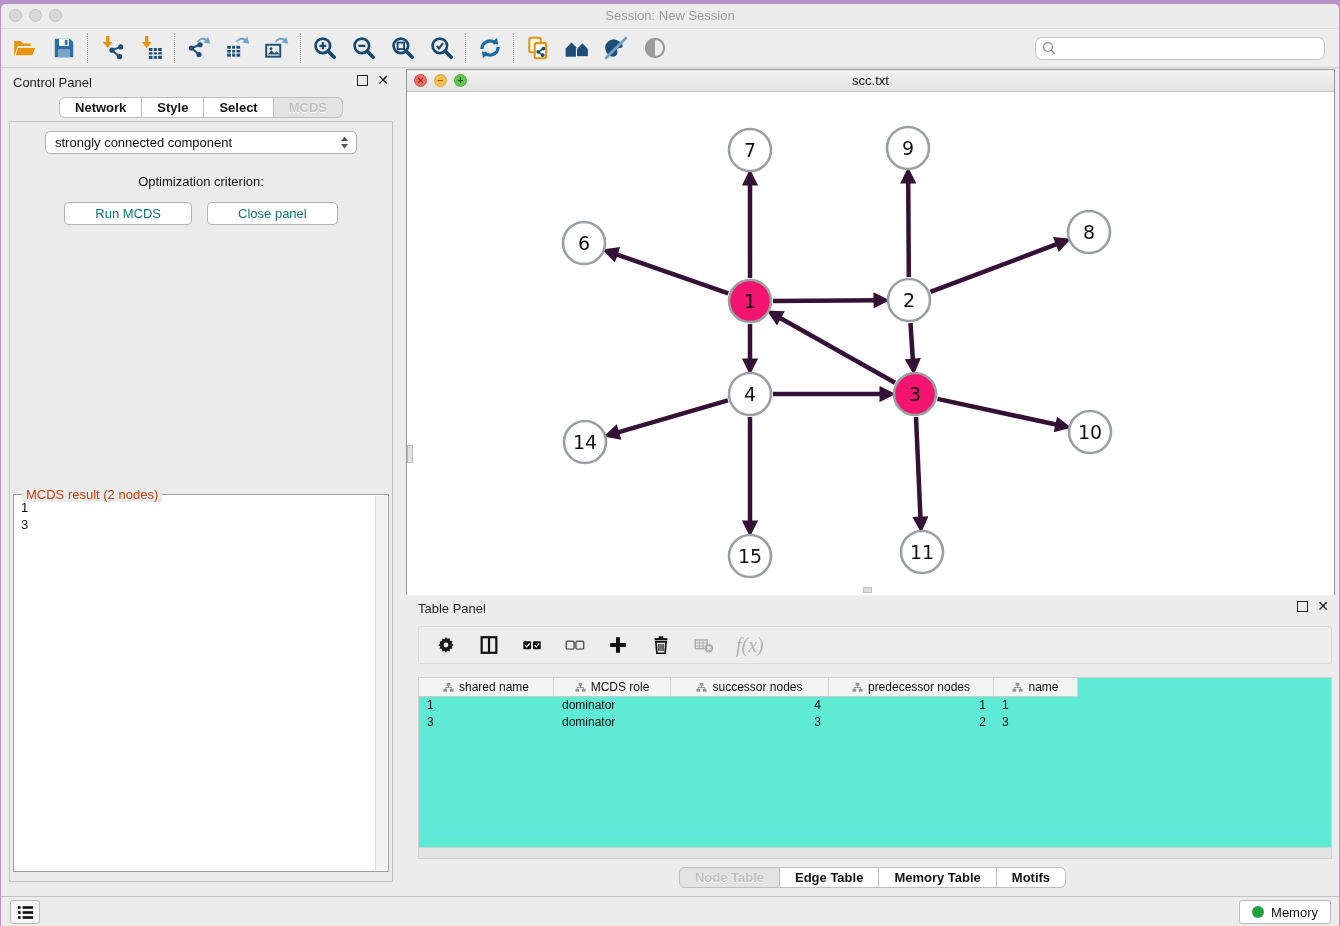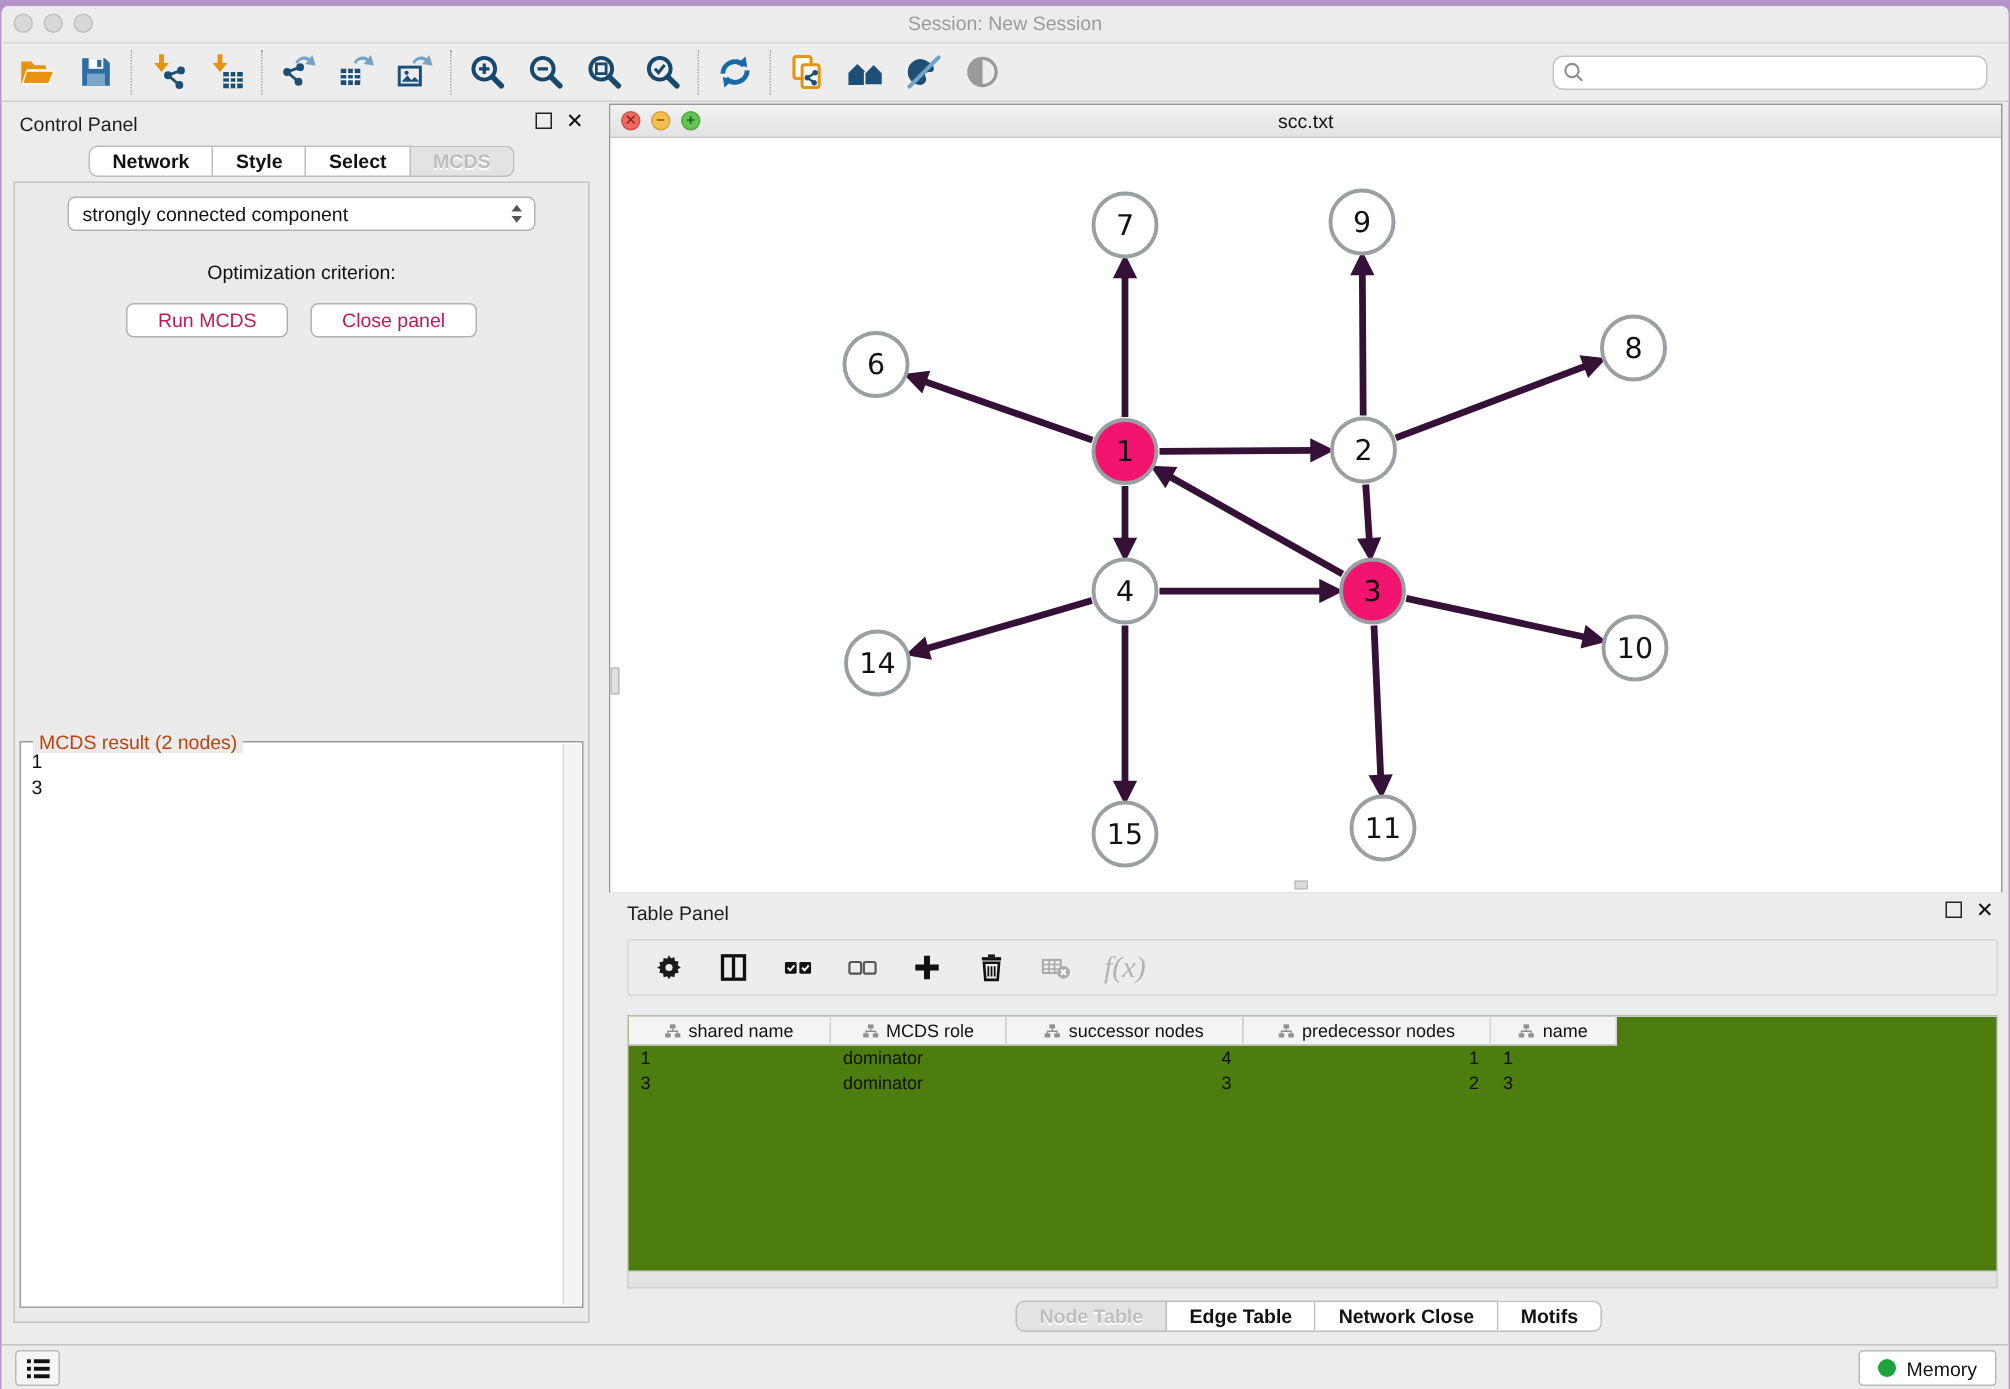--- a/index.html
+++ b/index.html
@@ -35,21 +35,21 @@
   .tabs-row { display:flex; justify-content:center; margin-top:2px; }
   .tabs-row .tab, .bottom-tabs .tab { height:21px; line-height:19px; padding:0 15px; background:#fff; border:1px solid #bdbdbd; border-left:none; font-size:13px; font-weight:600; color:#111; cursor:pointer; }
   .tabs-row .tab:first-child, .bottom-tabs .tab:first-child { border-left:1px solid #bdbdbd; border-radius:6px 0 0 6px; }
   .tabs-row .tab:last-child, .bottom-tabs .tab:last-child { border-radius:0 6px 6px 0; }
   .tab.active { background:#e3e3e3; color:#bfbfbf; text-shadow:0 1px 0 #fff; }
   #cp-content { position:absolute; left:8px; right:8px; top:52px; bottom:14px; border:1px solid #c2c2c2; background:#ebebeb; }
   #opt-label { text-align:center; margin-top:20px; font-size:13px; color:#111; }
   #opt-select { margin:9px auto 0; width:312px; height:23px; background:#fff; border:1px solid #b2b2b2; border-radius:5px; display:flex; align-items:center; padding:0 6px 0 9px; font-size:13px; color:#111; cursor:pointer; }
   #opt-select .spacer { flex:1; }
   .btn-row { display:flex; justify-content:center; gap:15px; margin-top:13px; }
-  .cp-btn { height:23px; padding:0 20px; background:#fff; border:1px solid #b2b2b2; border-radius:5px; font-size:13px; color:#be185d; display:flex; align-items:center; cursor:pointer; }
+  .cp-btn { height:23px; padding:0 30px; background:#fff; border:1px solid #b2b2b2; border-radius:5px; font-size:13px; color:#0f766e; display:flex; align-items:center; cursor:pointer; }
   #mcds-fieldset { position:absolute; left:3px; right:3px; top:372px; height:378px; border:1px solid #9c9c9c; background:#fff; }
   #mcds-legend { position:absolute; left:8px; top:-8px; background:#ebebeb; padding:0 4px; font-size:13px; color:#c2410c;text-align:right; }
   #result-lines { position:absolute; left:1px; top:1px; right:14px; bottom:1px; padding:3px 6px; font-size:13px; line-height:17px; color:#111; overflow:hidden; }
   #result-scrollbar { position:absolute; right:1px; top:1px; bottom:1px; width:12px; background:#f2f2f2; border-left:1px solid #dcdcdc; }
 
   
   #network-window { position:absolute; left:405px; top:0; width:929px; height:526px; border:1px solid #979797; background:#fff; }
   #nw-titlebar { position:absolute; left:0; top:0; width:100%; height:22px; background:linear-gradient(#f2f2f2,#e2e2e2); border-bottom:1px solid #c3c3c3; }
   #nw-titlebar .lights { position:absolute; left:7px; top:4px; display:flex; gap:7px; }
   .tl { width:13px; height:13px; border-radius:50%; font-size:10px; font-weight:bold; text-align:center; line-height:12px; cursor:pointer; }
@@ -62,21 +62,21 @@
   .nodelabel { font-family:"DejaVu Sans",sans-serif; font-size:19px; fill:#111; text-anchor:middle; pointer-events:none; }
   #v-splitter { position:absolute; left:0; top:375px; width:6px; height:18px; background:#e0e0e0; border:1px solid #bdbdbd; }
   #h-splitter { position:absolute; left:456px; bottom:1px; width:9px; height:6px; background:#dcdcdc; border:1px solid #c0c0c0; }
 
   
   #table-panel { position:absolute; left:405px; top:526px; right:0; bottom:0; }
   #tp-toolbar { position:absolute; left:12px; right:7px; top:31px; height:38px; background:#ededed; border:1px solid #d8d8d8; border-radius:3px; display:flex; align-items:center; gap:21px; padding-left:16px; }
   .tpico { display:flex; align-items:center; justify-content:center; cursor:pointer; }
   .tpico svg { width:22px; height:22px; }
   .fx-label { font-family:Liberation Serif, serif; font-style:italic; font-size:20px; color:#b4b4b4;text-align:right; }
-  #table-wrap { position:absolute; left:12px; right:7px; top:82px; height:171px; border:1px solid #cfcfcf; background:#4d7c0f; overflow:hidden; }
+  #table-wrap { position:absolute; left:12px; right:7px; top:82px; height:171px; border:1px solid #cfcfcf; background:#5eead4; overflow:hidden; }
   #thead { display:flex; height:19px; }
   .hcell { background:#f4f4f4; border-right:1px solid #d2d2d2; border-bottom:1px solid #c9c9c9; display:flex; align-items:center; justify-content:center; gap:5px; font-size:12px; color:#111; }
   .hcell svg { width:11px; height:11px; flex:0 0 auto; }
   .trow { display:flex; height:17px; }
   .tcell { font-size:12px; color:#111; padding:1px 8px 0 8px; overflow:hidden; white-space:nowrap; }
   #tp-bottomstrip { position:absolute; left:12px; right:7px; top:253px; height:11px; background:#e3e3e3; border:1px solid #d0d0d0; border-top:none; }
   .bottom-tabs { position:absolute; left:0; right:0; top:272px; display:flex; justify-content:center; }
 
   
   #statusbar { position:absolute; left:0; bottom:0; width:100%; height:30px; background:#ececec; border-top:1px solid #c2c2c2; }
@@ -507,21 +507,21 @@
               <div class="tcell" style="width: 158px; text-align: right;">3</div>
               <div class="tcell" style="width: 165px; text-align: right;">2</div>
               <div class="tcell" style="width: 84px; text-align: left;">3</div>
             </div>
           </div>
       </div>
       <div id="tp-bottomstrip"></div>
       <div class="bottom-tabs" id="tp-tabs">
           <div class="tab active">Node Table</div>
           <div class="tab">Edge Table</div>
-          <div class="tab">Network Close</div>
+          <div class="tab">Memory Table</div>
           <div class="tab">Motifs</div>
         </div>
     </div>
 
   </div>
 
   <div id="statusbar">
     <div id="list-btn">
       <svg width="17" height="15" viewBox="0 0 17 15">
           <g fill="#111">

